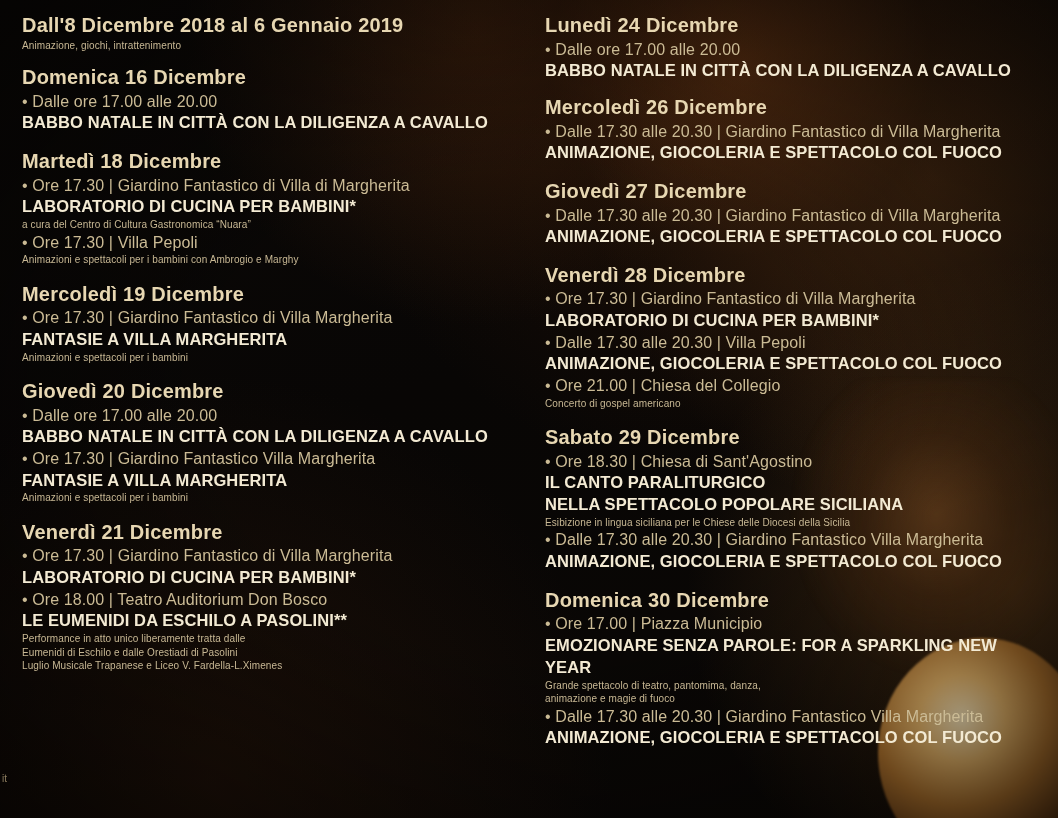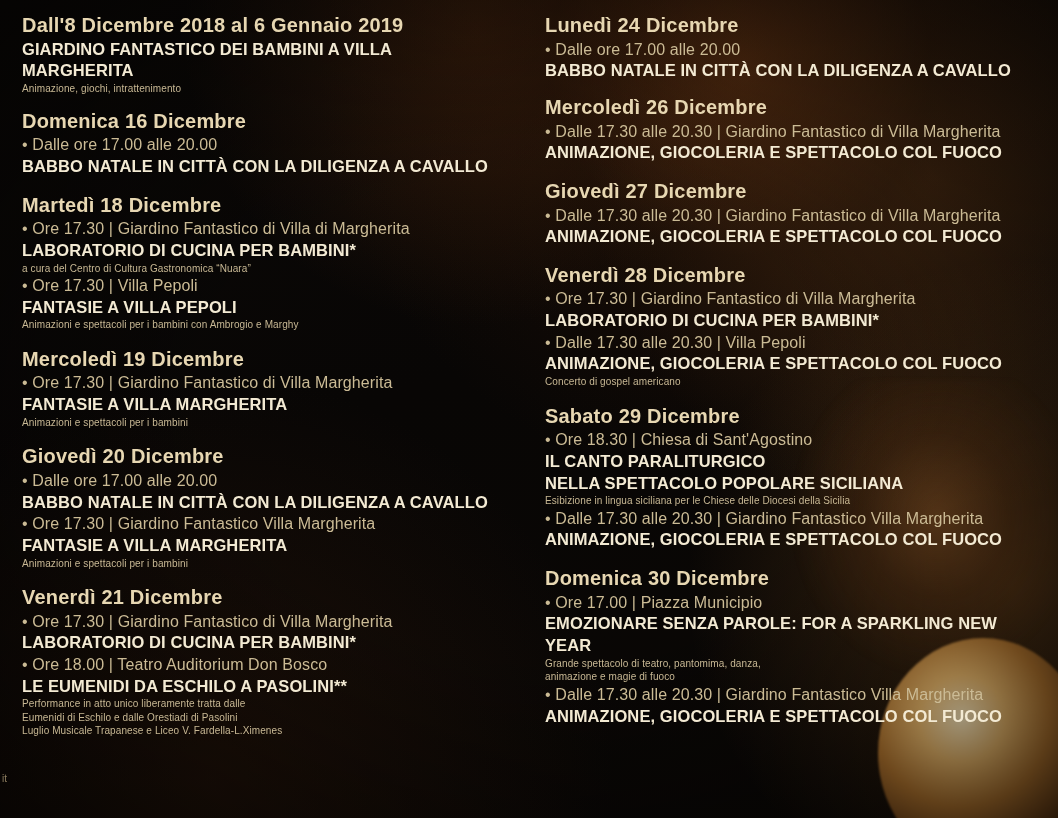--- a/index.html
+++ b/index.html
@@ -115,35 +115,33 @@
 
 <div class="bg"></div>
 <div class="bg-figures"></div>
 <div class="bg-orb"></div>
 <div class="bg-vignette"></div>
 
 <div class="columns">
   <div class="col col-left">
       <div class="entry">
         <div class="day">Dall'8 Dicembre 2018 al 6 Gennaio 2019</div>
-        <div class="title">GIARDINO FANTASTICO DEI BAMBINI A VILLA MARGHERITA</div>
         <div class="note">Animazione, giochi, intrattenimento</div>
       </div>
       <div class="entry">
         <div class="day">Domenica 16 Dicembre</div>
         <div class="time">• Dalle ore 17.00 alle 20.00</div>
         <div class="title">BABBO NATALE IN CITTÀ CON LA DILIGENZA A CAVALLO</div>
       </div>
       <div class="entry">
         <div class="day">Martedì 18 Dicembre</div>
         <div class="time">• Ore 17.30 | Giardino Fantastico di Villa di Margherita</div>
         <div class="title">LABORATORIO DI CUCINA PER BAMBINI*</div>
         <div class="note">a cura del Centro di Cultura Gastronomica “Nuara”</div>
         <div class="time">• Ore 17.30 | Villa Pepoli</div>
-        <div class="title">FANTASIE A VILLA PEPOLI</div>
         <div class="note">Animazioni e spettacoli per i bambini con Ambrogio e Marghy</div>
       </div>
       <div class="entry">
         <div class="day">Mercoledì 19 Dicembre</div>
         <div class="time">• Ore 17.30 | Giardino Fantastico di Villa Margherita</div>
         <div class="title">FANTASIE A VILLA MARGHERITA</div>
         <div class="note">Animazioni e spettacoli per i bambini</div>
       </div>
       <div class="entry">
         <div class="day">Giovedì 20 Dicembre</div>
@@ -179,20 +177,21 @@
         <div class="day">Giovedì 27 Dicembre</div>
         <div class="time">• Dalle 17.30 alle 20.30 | Giardino Fantastico di Villa Margherita</div>
         <div class="title">ANIMAZIONE, GIOCOLERIA E SPETTACOLO COL FUOCO</div>
       </div>
       <div class="entry">
         <div class="day">Venerdì 28 Dicembre</div>
         <div class="time">• Ore 17.30 | Giardino Fantastico di Villa Margherita</div>
         <div class="title">LABORATORIO DI CUCINA PER BAMBINI*</div>
         <div class="time">• Dalle 17.30 alle 20.30 | Villa Pepoli</div>
         <div class="title">ANIMAZIONE, GIOCOLERIA E SPETTACOLO COL FUOCO</div>
+        <div class="time">• Ore 21.00 | Chiesa del Collegio</div>
         <div class="note">Concerto di gospel americano</div>
       </div>
       <div class="entry">
         <div class="day">Sabato 29 Dicembre</div>
         <div class="time">• Ore 18.30 | Chiesa di Sant'Agostino</div>
         <div class="title">IL CANTO PARALITURGICO</div>
         <div class="title">NELLA SPETTACOLO POPOLARE SICILIANA</div>
         <div class="note">Esibizione in lingua siciliana per le Chiese delle Diocesi della Sicilia</div>
         <div class="time">• Dalle 17.30 alle 20.30 | Giardino Fantastico Villa Margherita</div>
         <div class="title">ANIMAZIONE, GIOCOLERIA E SPETTACOLO COL FUOCO</div>

